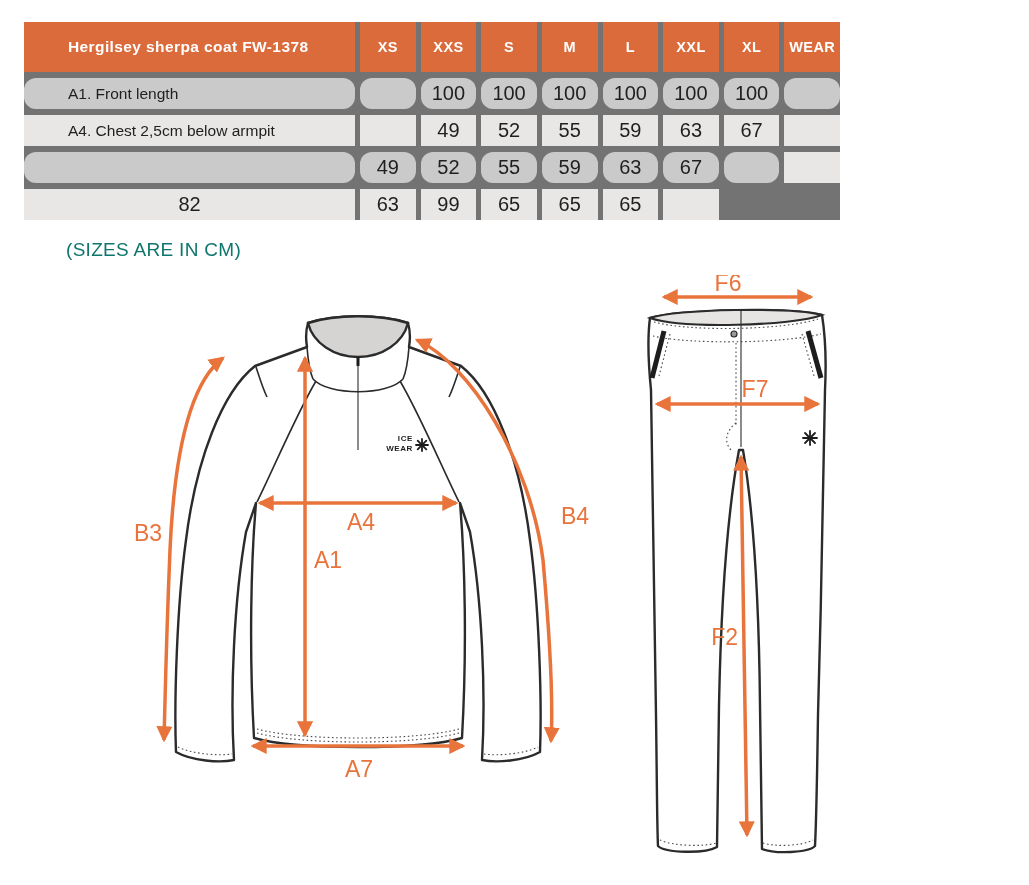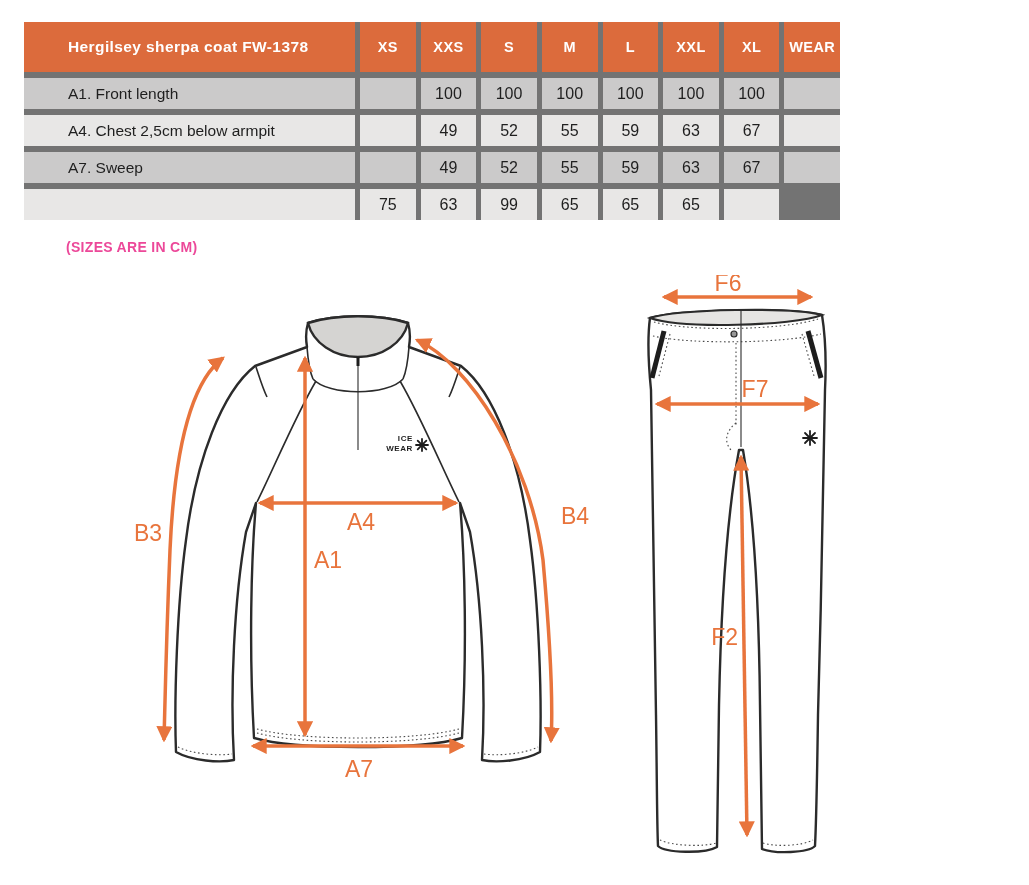--- a/index.html
+++ b/index.html
@@ -5,29 +5,29 @@
   html,body{margin:0;padding:0;background:#ffffff;}
   .page{position:relative;width:1029px;height:885px;background:#ffffff;overflow:hidden;
         font-family:"Liberation Sans",sans-serif;}
 
   
   .size-table{position:absolute;left:24px;top:22px;width:816px;display:grid;
               grid-template-columns:331px repeat(8,1fr);
               grid-template-rows:50px repeat(4,31px);
               column-gap:5px;row-gap:6px;background:#737373;}
   .cell{display:flex;align-items:center;justify-content:center;
-        font-size:16px;color:#1f1f1f;white-space:nowrap;overflow:hidden;}
+        font-size:20px;color:#1f1f1f;white-space:nowrap;overflow:hidden;}
   .cell.th{background:#DC6B3C;color:#ffffff;font-weight:bold;font-size:14.5px;letter-spacing:.4px;}
   .cell.title-cell{justify-content:flex-start;padding-left:44px;font-size:15.5px;}
   .cell.label-cell{justify-content:flex-start;padding-left:44px;font-size:15.5px;}
-  .cell.dark{background:#CBCACA;}
+  .cell.dark{background:#CBCACA;border-radius:12px;}
   .cell.light{background:#E8E7E6;}
 
-  .sizes-note{position:absolute;left:66px;top:239px;color:#ec4899;
-              font-size:14px;letter-spacing:.3px;font-weight:700;}
+  .sizes-note{position:absolute;left:66px;top:239px;color:#0f766e;
+              font-size:19px;letter-spacing:.3px;font-weight:400;}
 
   
   .jacket-svg{position:absolute;left:130px;top:300px;}
   .pants-svg{position:absolute;left:620px;top:275px;}
 
   .garment{fill:#ffffff;stroke:#2B2B2B;stroke-width:2.4;stroke-linejoin:round;}
   .seam{fill:none;stroke:#2B2B2B;stroke-width:1.6;}
   .thin{fill:none;stroke:#2B2B2B;stroke-width:1.1;}
   .stitch{fill:none;stroke:#4a4a4a;stroke-width:1.1;stroke-dasharray:1.6,2.6;}
   .collar-top{fill:#D5D4D2;stroke:#2B2B2B;stroke-width:2.4;}
@@ -65,31 +65,30 @@
       <div class="cell value-cell dark"></div>
       <div class="cell label-cell light">A4. Chest 2,5cm below armpit</div>
       <div class="cell value-cell light"></div>
       <div class="cell value-cell light">49</div>
       <div class="cell value-cell light">52</div>
       <div class="cell value-cell light">55</div>
       <div class="cell value-cell light">59</div>
       <div class="cell value-cell light">63</div>
       <div class="cell value-cell light">67</div>
       <div class="cell value-cell light"></div>
-      <div class="cell label-cell dark">A7. Sweep</div>
       <div class="cell value-cell dark"></div>
       <div class="cell value-cell dark">49</div>
       <div class="cell value-cell dark">52</div>
       <div class="cell value-cell dark">55</div>
       <div class="cell value-cell dark">59</div>
       <div class="cell value-cell dark">63</div>
       <div class="cell value-cell dark">67</div>
       <div class="cell value-cell dark"></div>
       <div class="cell value-cell light"></div>
-      <div class="cell value-cell light">75</div>
+      <div class="cell value-cell light">82</div>
       <div class="cell value-cell light">63</div>
       <div class="cell value-cell light">99</div>
       <div class="cell value-cell light">65</div>
       <div class="cell value-cell light">65</div>
       <div class="cell value-cell light">65</div>
       <div class="cell value-cell light"></div>
     </div>
 
   <div class="sizes-note">(SIZES ARE IN CM)</div>
 

